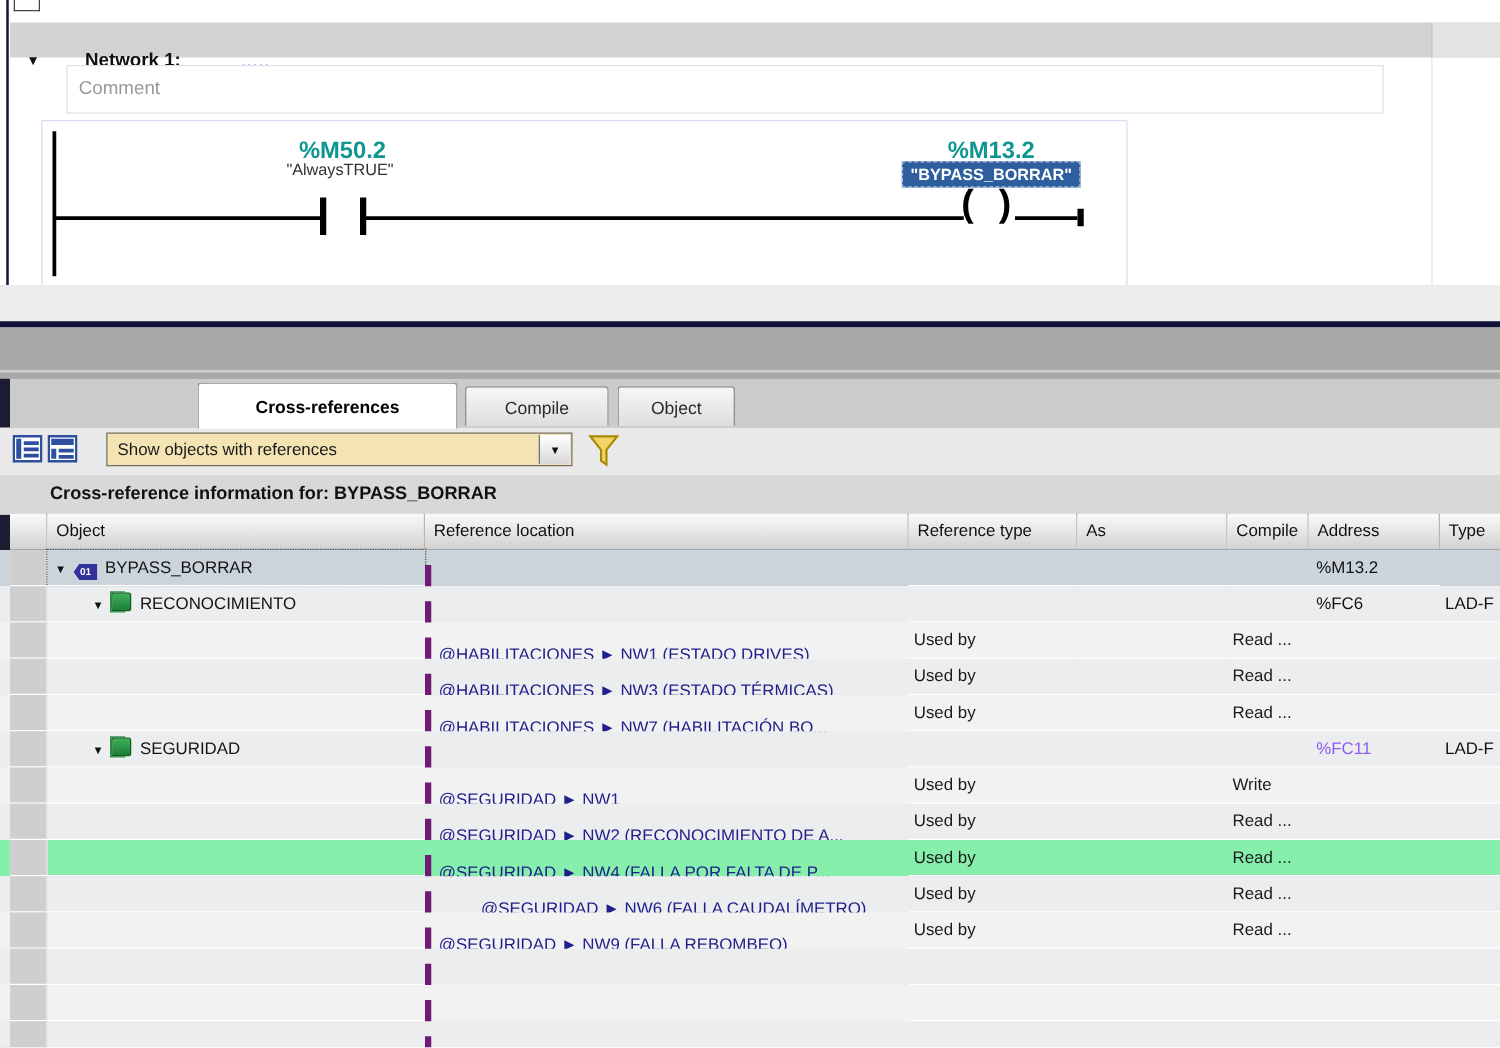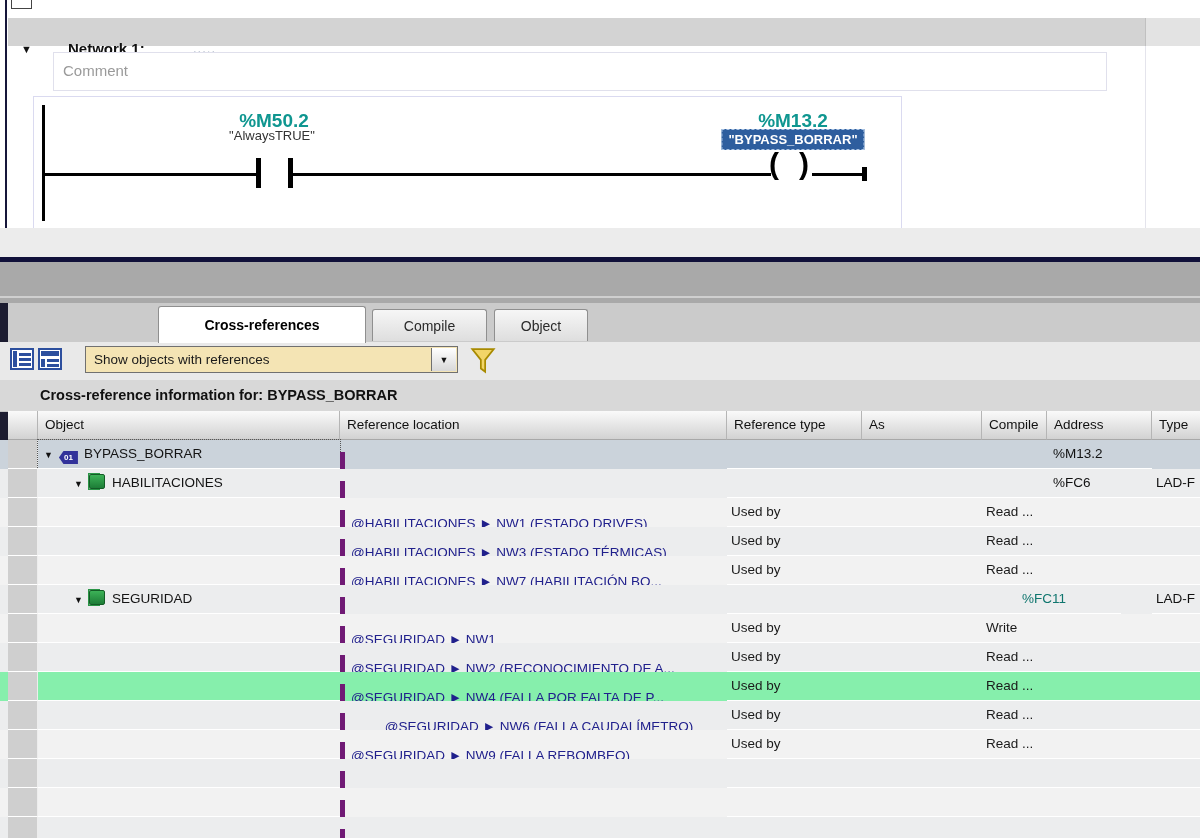--- a/index.html
+++ b/index.html
@@ -183,21 +183,21 @@
         <div class="tcell rowline" style="left: 38px; width: 302px; padding-left: 6px; outline: rgb(85, 85, 85) dotted 1px;"><span class="tri">▼</span><span class="tag-ic">01</span><span class="objlabel">BYPASS_BORRAR</span></div>
         <div class="tcell rowline refline" style="left: 340px; width: 387px; padding-left: 6px;"></div>
         <div class="tcell rowline" style="left: 727px; width: 135px; padding-left: 4px; color: rgb(26, 26, 26);"></div>
         <div class="tcell rowline" style="left: 862px; width: 120px;"></div>
         <div class="tcell rowline" style="left: 982px; width: 65px; padding-left: 4px; color: rgb(26, 26, 26);"></div>
         <div class="tcell rowline" style="left: 1047px; width: 105px; padding-left: 6px; color: rgb(17, 17, 17);">%M13.2</div>
         <div class="tcell rowline" style="left: 1212px; width: 48px; padding-left: 4px; color: #b91c1c;">Bool</div>
       </div>
       <div class="trow" style="top: 29px; background: rgb(236, 237, 238);">
         <div class="tcell gutter" style="left: 8px; width: 30px;"></div>
-        <div class="tcell rowline" style="left: 38px; width: 302px; padding-left: 36px;"><span class="tri">▼</span><span class="fc-ic"></span><span class="objlabel">HABILITACIONES</span></div>
+        <div class="tcell rowline" style="left: 38px; width: 302px; padding-left: 36px;"><span class="tri">▼</span><span class="fc-ic"></span><span class="objlabel">RECONOCIMIENTO</span></div>
         <div class="tcell rowline refline" style="left: 340px; width: 387px; padding-left: 6px;"></div>
         <div class="tcell rowline" style="left: 727px; width: 135px; padding-left: 4px; color: rgb(26, 26, 26);"></div>
         <div class="tcell rowline" style="left: 862px; width: 120px;"></div>
         <div class="tcell rowline" style="left: 982px; width: 65px; padding-left: 4px; color: rgb(26, 26, 26);"></div>
         <div class="tcell rowline" style="left: 1047px; width: 105px; padding-left: 6px; color: rgb(17, 17, 17);">%FC6</div>
         <div class="tcell rowline" style="left: 1152px; width: 48px; padding-left: 4px; color: rgb(17, 17, 17);">LAD-F</div>
       </div>
       <div class="trow" style="top: 58px; background: rgb(242, 242, 242);">
         <div class="tcell gutter" style="left: 8px; width: 30px;"></div>
         <div class="tcell rowline" style="left: 38px; width: 302px;"></div>
@@ -228,21 +228,21 @@
         <div class="tcell rowline" style="left: 1047px; width: 105px; padding-left: 6px; color: rgb(17, 17, 17);"></div>
         <div class="tcell rowline" style="left: 1152px; width: 48px; padding-left: 4px; color: rgb(17, 17, 17);"></div>
       </div>
       <div class="trow" style="top: 145px; background: rgb(236, 237, 238);">
         <div class="tcell gutter" style="left: 8px; width: 30px;"></div>
         <div class="tcell rowline" style="left: 38px; width: 302px; padding-left: 36px;"><span class="tri">▼</span><span class="fc-ic"></span><span class="objlabel">SEGURIDAD</span></div>
         <div class="tcell rowline refline" style="left: 340px; width: 387px; padding-left: 6px;"></div>
         <div class="tcell rowline" style="left: 727px; width: 135px; padding-left: 4px; color: rgb(26, 26, 26);"></div>
         <div class="tcell rowline" style="left: 862px; width: 120px;"></div>
         <div class="tcell rowline" style="left: 982px; width: 65px; padding-left: 4px; color: rgb(26, 26, 26);"></div>
-        <div class="tcell rowline" style="left: 1016px; width: 105px; padding-left: 6px; color: #0f766e;">%FC11</div>
+        <div class="tcell rowline" style="left: 1047px; width: 105px; padding-left: 6px; color: #8b5cf6;">%FC11</div>
         <div class="tcell rowline" style="left: 1152px; width: 48px; padding-left: 4px; color: rgb(17, 17, 17);">LAD-F</div>
       </div>
       <div class="trow" style="top: 174px; background: rgb(242, 242, 242);">
         <div class="tcell gutter" style="left: 8px; width: 30px;"></div>
         <div class="tcell rowline" style="left: 38px; width: 302px;"></div>
         <div class="tcell rowline refline" style="left: 340px; width: 387px; padding-left: 6px;"><span class="link">@SEGURIDAD ► NW1</span></div>
         <div class="tcell rowline" style="left: 727px; width: 135px; padding-left: 4px; color: rgb(26, 26, 26);">Used by</div>
         <div class="tcell rowline" style="left: 862px; width: 120px;"></div>
         <div class="tcell rowline" style="left: 982px; width: 65px; padding-left: 4px; color: rgb(26, 26, 26);">Write</div>
         <div class="tcell rowline" style="left: 1047px; width: 105px; padding-left: 6px; color: rgb(17, 17, 17);"></div>

